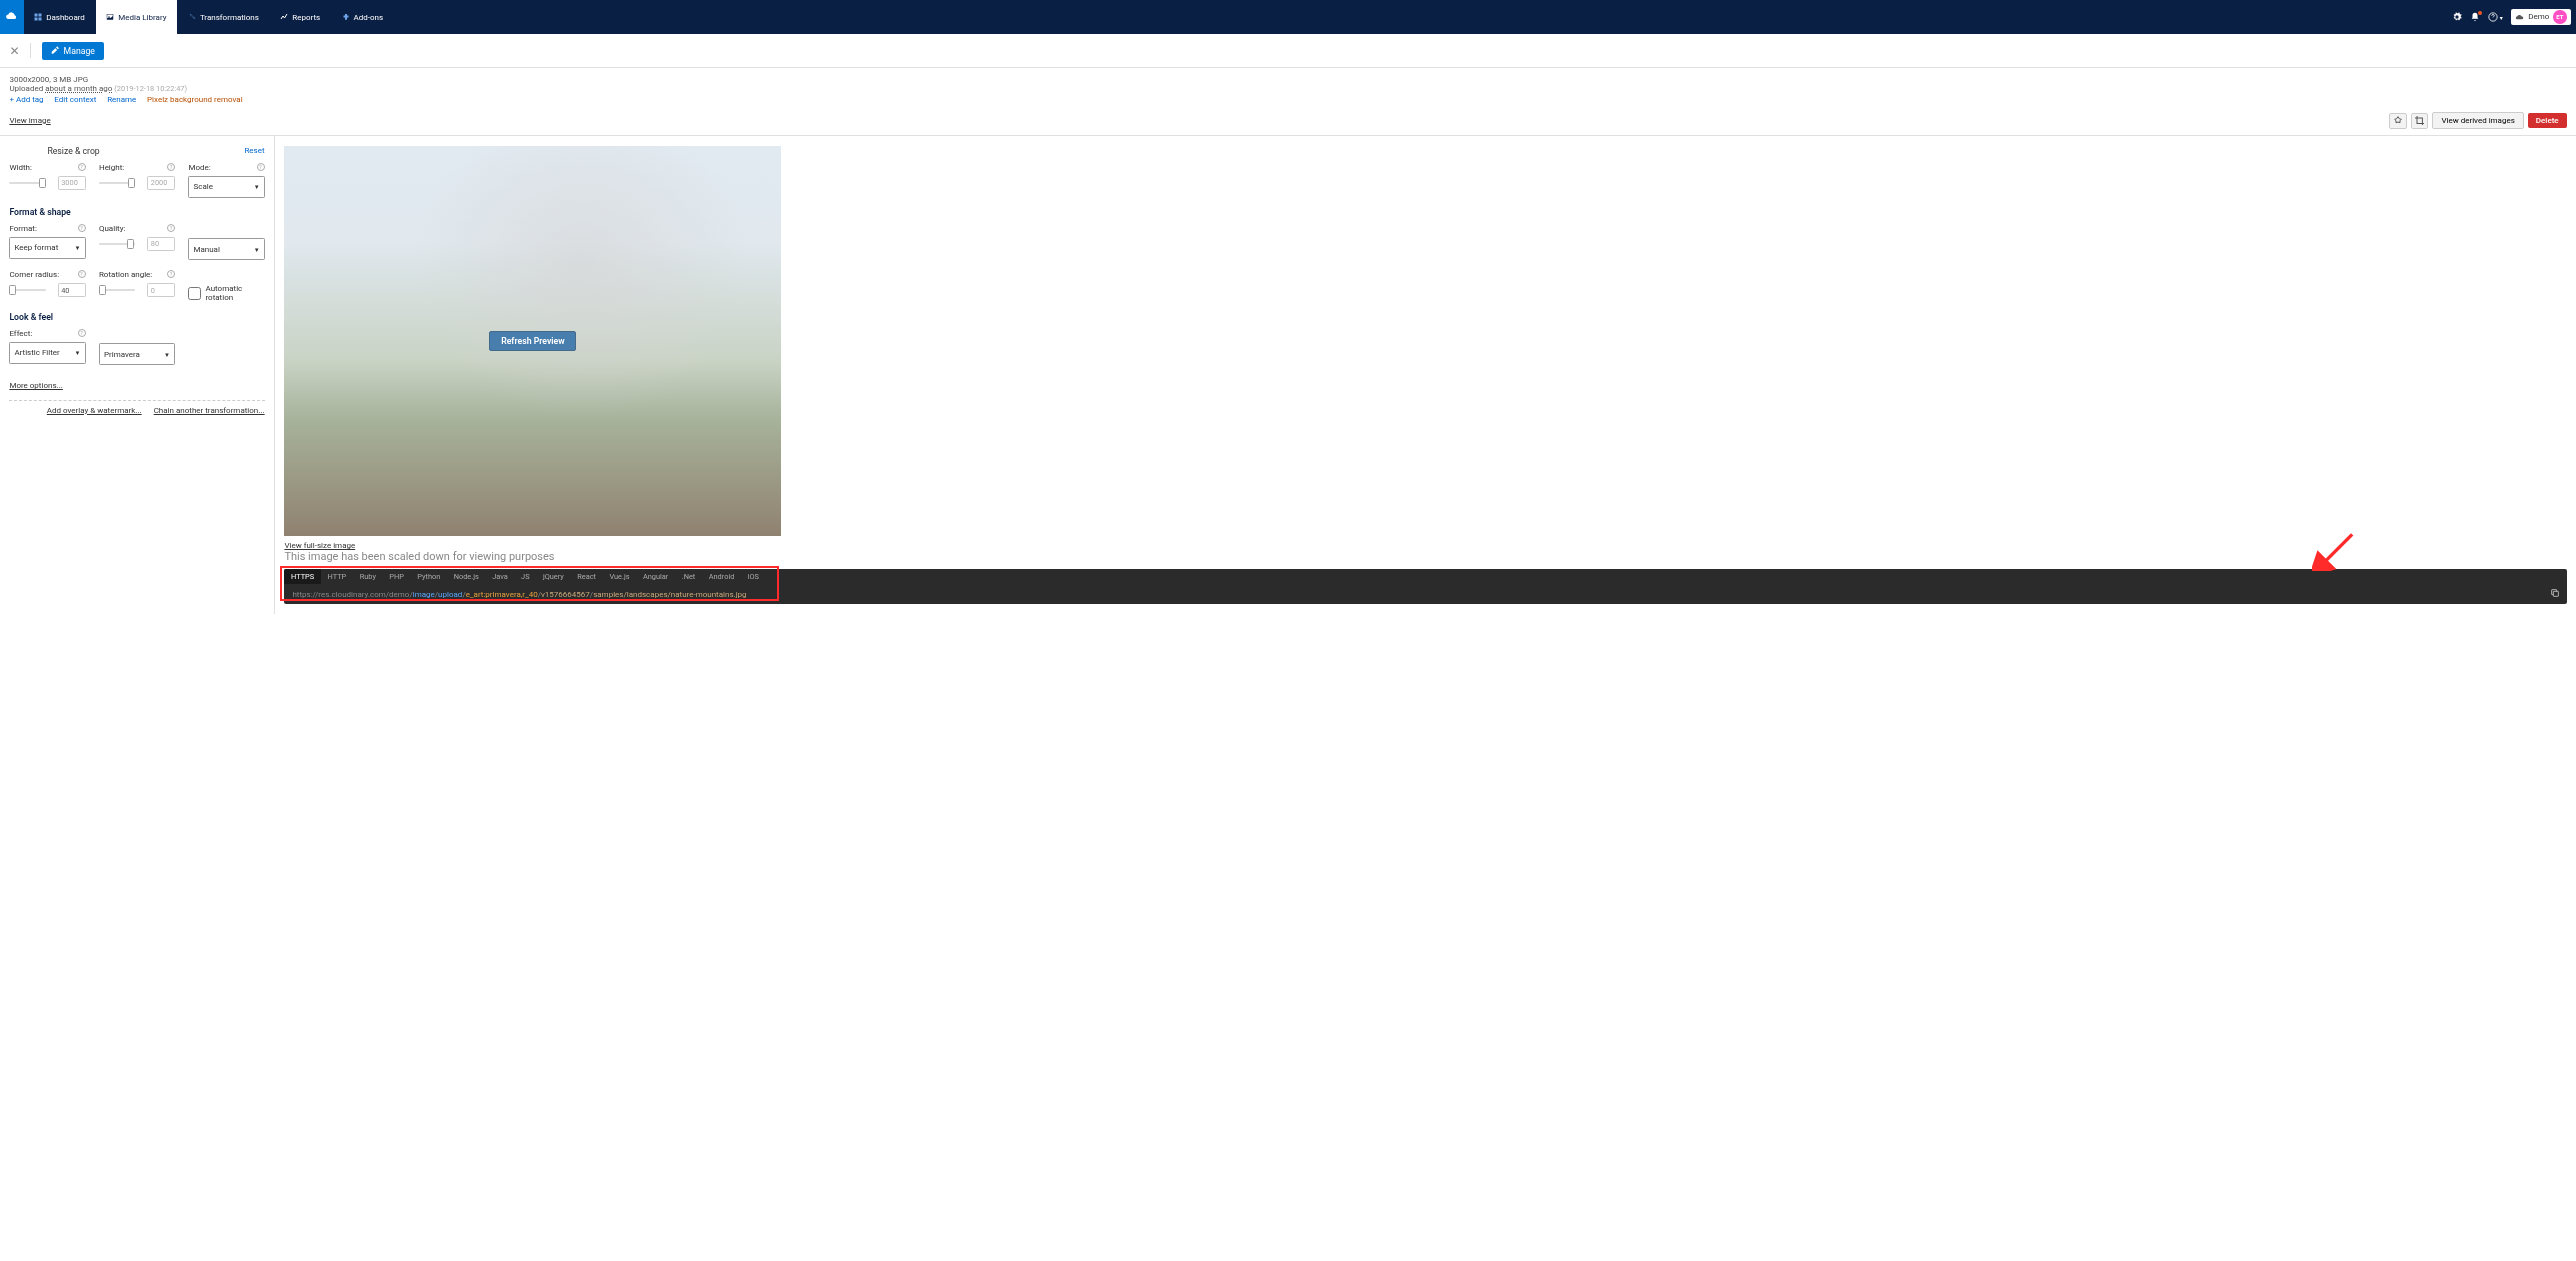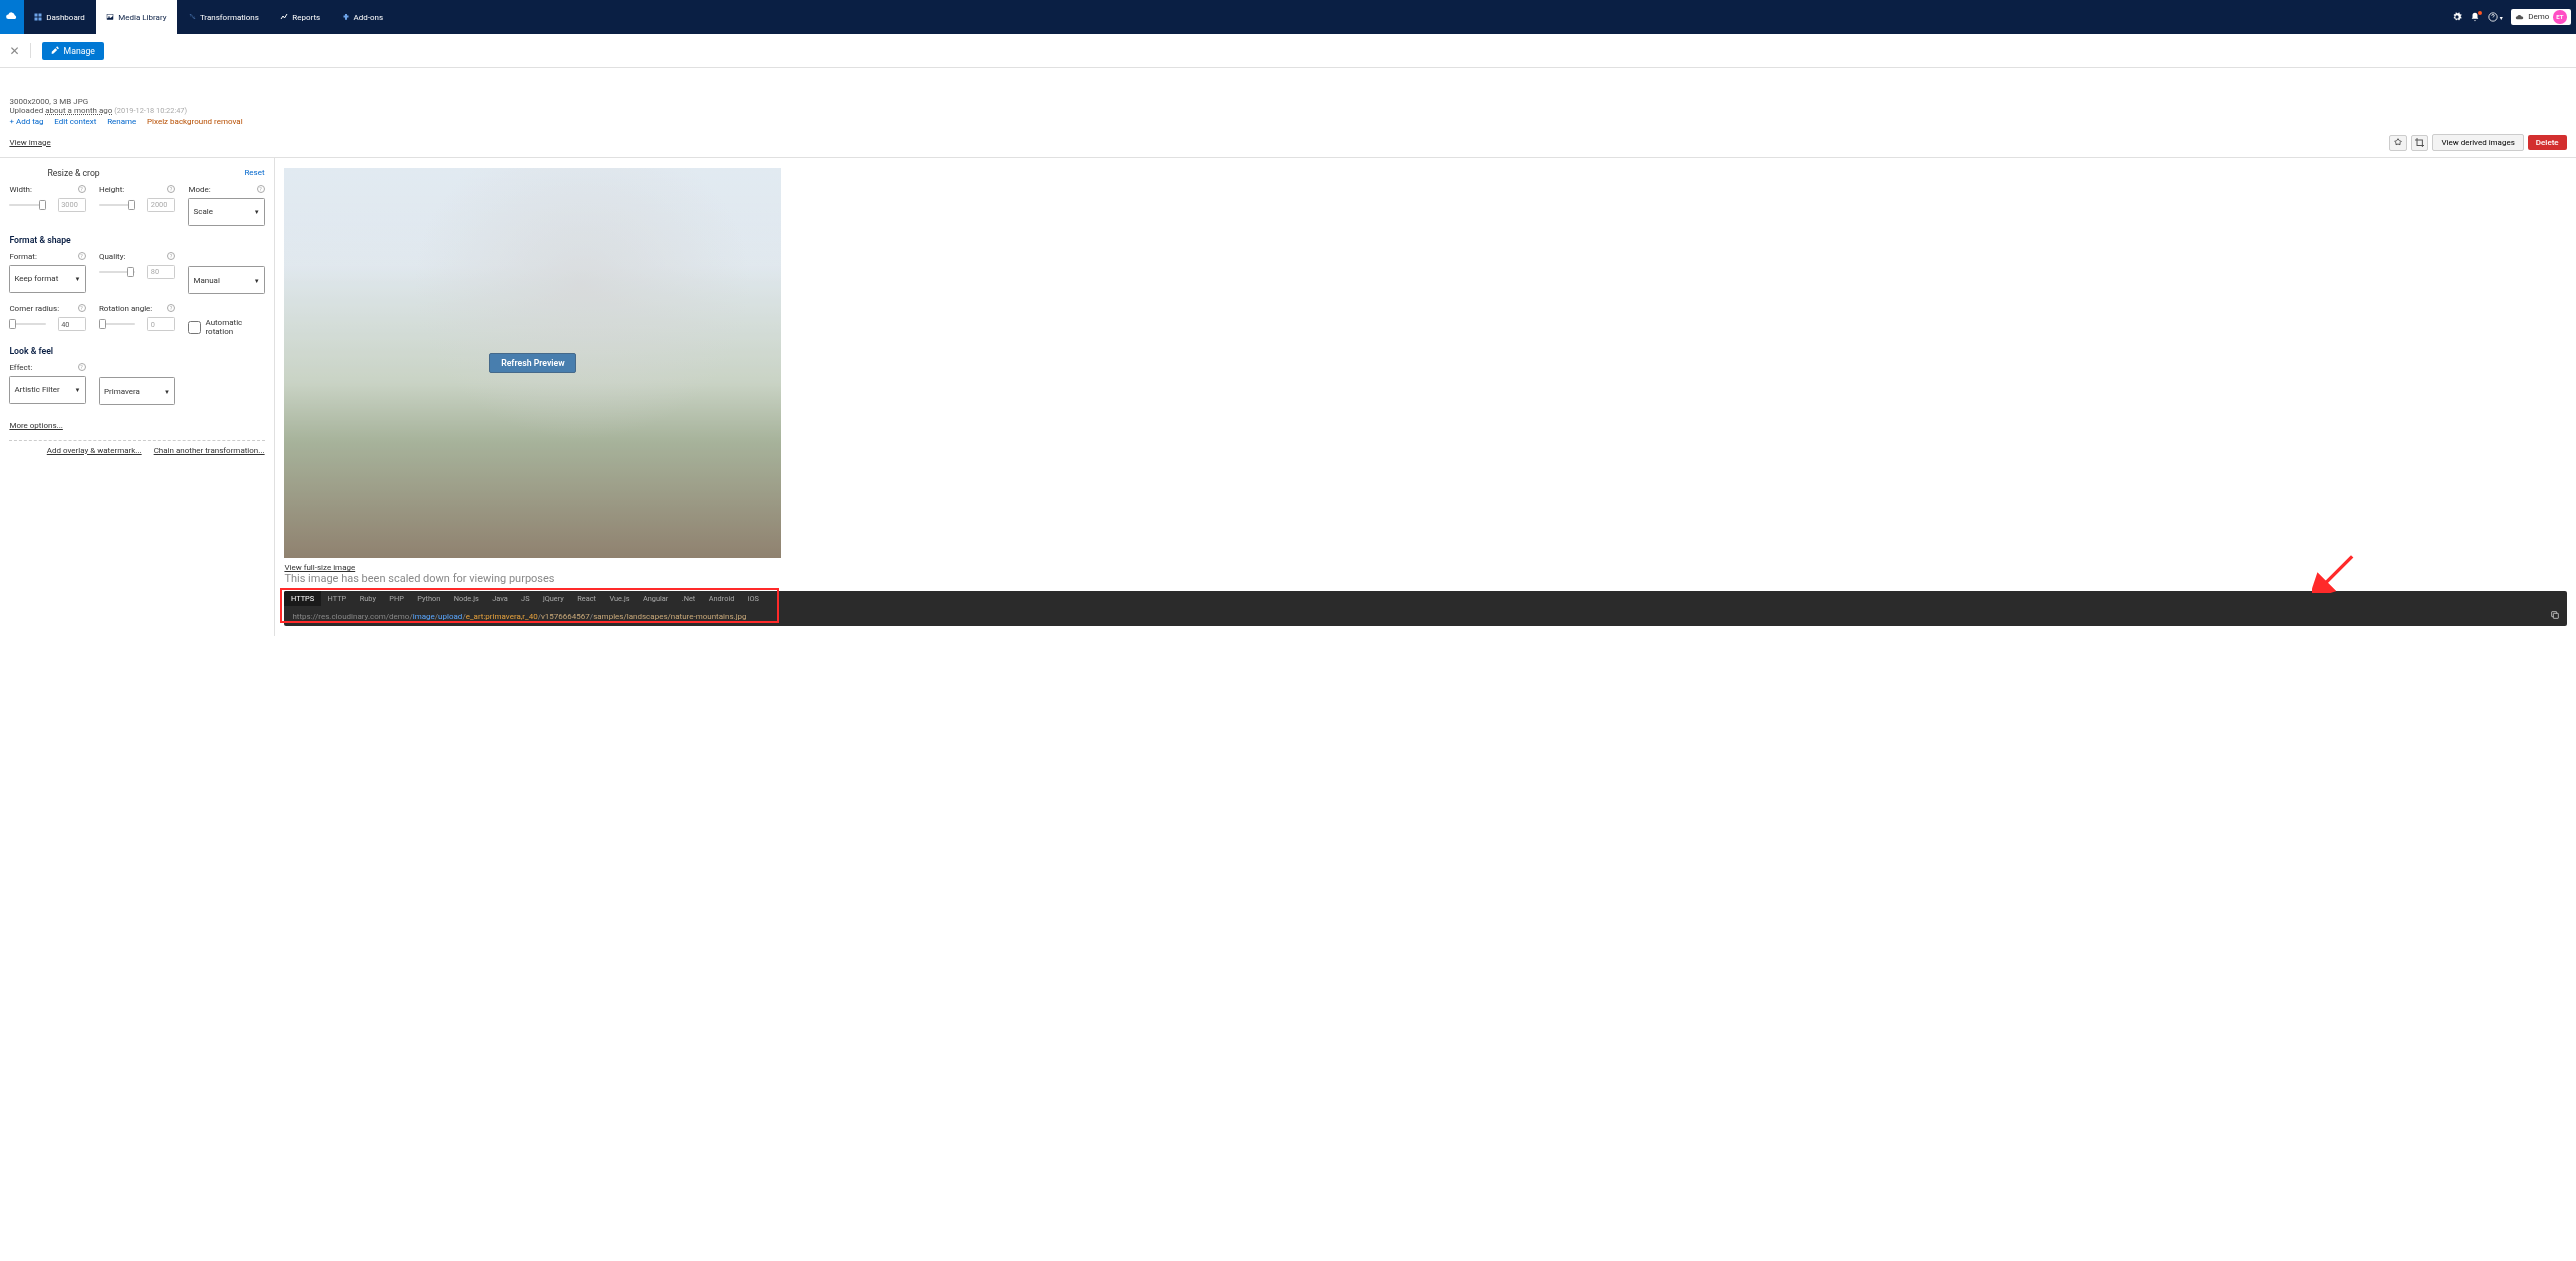--- a/index.html
+++ b/index.html
@@ -22,21 +22,21 @@
 .topnav .avatar { width: 13.4px; height: 13.4px; border-radius: 50%; background: #ff4fc5; color: #fff; display: flex; align-items: center; justify-content: center; font-size: 6px; font-weight: bold; }
 
 
 .subheader { display: flex; align-items: center; height: 34px; border-bottom: 0.7px solid #e0e0e0; padding: 0 9.4px; }
 .subheader .close { color: #888; font-size: 12px; cursor: pointer; margin-right: 10.7px; }
 .subheader .divider { width: 0.7px; height: 14.8px; background: #ddd; margin-right: 10.7px; }
 .subheader .title { font-size: 11.4px; font-weight: 600; color: #333; flex: 1; }
 .subheader .manage-btn { background: #0078d4; color: #fff; border: none; padding: 4px 9.4px; border-radius: 2px; font-size: 8.7px; cursor: pointer; display: flex; align-items: center; gap: 4px; }
 
 
-.metabar { padding: 6.7px 9.4px 4px; margin-top: 22px; }
+.metabar { padding: 6.7px 9.4px 4px; }
 .metabar .line1 { font-size: 8px; color: #555; }
 .metabar .line2 { font-size: 8px; color: #555; }
 .metabar .line2 .dotted { text-decoration: underline dotted; }
 .metabar .line2 .ts { color: #aaa; font-size: 7.4px; }
 .metabar .actions { display: flex; gap: 10.7px; margin-top: 2.7px; font-size: 8px; }
 .metabar .actions a { color: #0066cc; cursor: pointer; }
 .metabar .actions a.warn { color: #b74e00; }
 
 .toolbar-row { display: flex; align-items: center; padding: 4px 9.4px 6.7px; border-bottom: 0.7px solid #e0e0e0; }
 .toolbar-row .view-image { font-size: 8px; color: #333; text-decoration: underline; cursor: pointer; }
@@ -53,21 +53,21 @@
 .sidebar .reset-link { color: #0066cc; font-size: 8px; cursor: pointer; }
 .sidebar .row3 { display: flex; gap: 13.4px; margin-bottom: 9.4px; }
 .sidebar .field { flex: 1; min-width: 0; }
 .sidebar .field-label { font-size: 8px; color: #333; display: flex; justify-content: space-between; align-items: center; margin-bottom: 4px; }
 .sidebar .help-icon { width: 8px; height: 8px; border: 0.7px solid #aaa; border-radius: 50%; color: #aaa; font-size: 5.4px; display: inline-flex; align-items: center; justify-content: center; }
 .sidebar .slider-input { display: flex; align-items: center; gap: 12px; }
 .sidebar .slider { flex: 1; height: 2.7px; background: #ddd; border-radius: 1.3px; position: relative; }
 .sidebar .slider .thumb { position: absolute; width: 6.7px; height: 9.4px; background: #fff; border: 0.7px solid #999; border-radius: 1.3px; top: -3.4px; }
 .sidebar .num-input { width: 28px; height: 14.8px; border: 0.7px solid #ccc; border-radius: 1.3px; font-size: 7.4px; padding: 0 2.7px; text-align: left; color: #555; }
 .sidebar .num-input.grey { color: #aaa; }
-.sidebar .select { width: 100%; height: 28px; border: 0.7px solid #999; border-radius: 1.3px; background: #fff; font-size: 8px; padding: 0 4px; display: flex; align-items: center; justify-content: space-between; cursor: pointer; }
+.sidebar .select { width: 100%; height: 22px; border: 0.7px solid #999; border-radius: 1.3px; background: #fff; font-size: 8px; padding: 0 4px; display: flex; align-items: center; justify-content: space-between; cursor: pointer; }
 .sidebar .select .caret { font-size: 6px; }
 .sidebar .subsection-title { font-size: 8.7px; font-weight: 600; color: #0a1f44; margin: 8px 0 6.7px; }
 .sidebar .checkbox-row { display: flex; align-items: center; gap: 4px; font-size: 8px; color: #333; margin-top: 4px; }
 .sidebar .checkbox-row input { margin: 0; }
 .sidebar .more-opts { font-size: 8px; color: #333; text-decoration: underline; cursor: pointer; display: inline-block; margin-top: 6.7px; }
 .sidebar .dashed { border-top: 0.7px dashed #ccc; margin: 9.4px 0 5.4px; }
 .sidebar .bottom-links { display: flex; justify-content: flex-end; gap: 12px; font-size: 8px; }
 .sidebar .bottom-links a { color: #333; text-decoration: underline; cursor: pointer; }
 
 .preview-area { flex: 1; padding: 9.4px; position: relative; }

